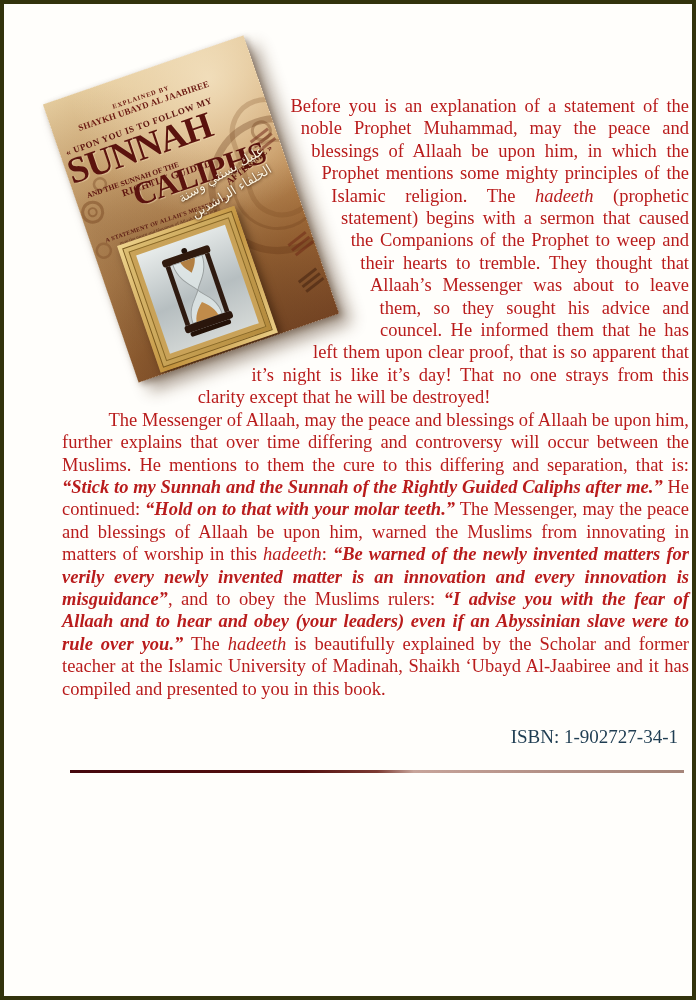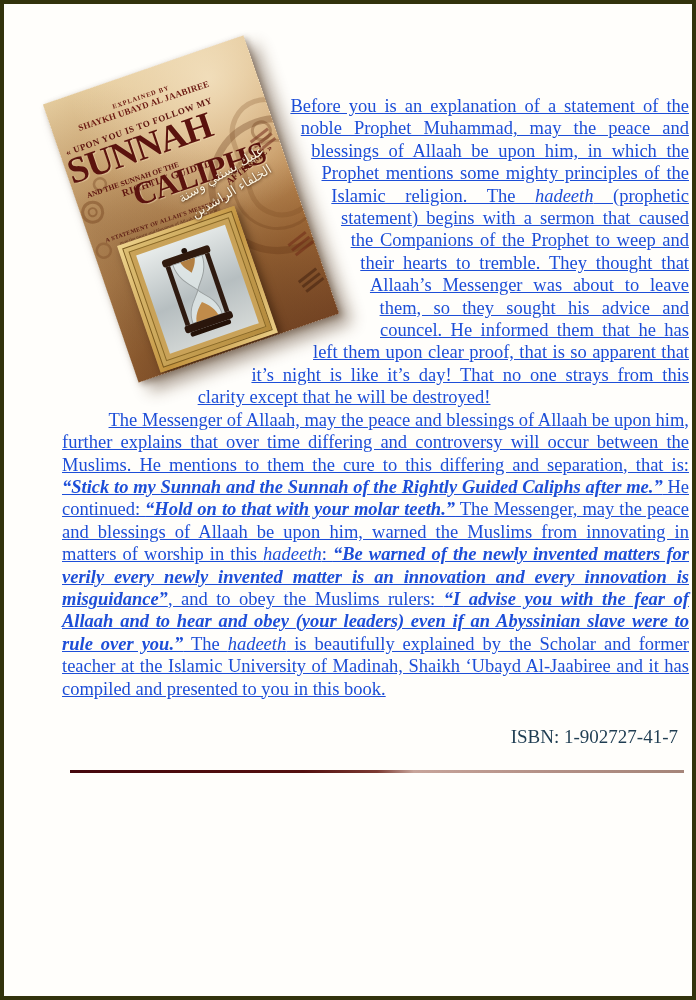--- a/index.html
+++ b/index.html
@@ -59,21 +59,21 @@
   .frame-mat{height:100%;box-sizing:border-box;border:1px solid #8a6a28;padding:5px;background:#c9a258;}
   .frame-pic{height:100%;box-sizing:border-box;display:flex;align-items:center;justify-content:center;
     background:linear-gradient(175deg,#e8eceb,#b6bec0 55%,#d5d9d7);overflow:hidden;}
 
   
   .content{position:absolute;left:58px;top:91px;width:627px;z-index:1;}
   .wrapshape{
     float:left;width:340px;height:322px;
     shape-outside:polygon(0px 0px,218px 0px,262px 95px,318px 225px,240px 250px,165px 278px,112px 302px,0px 322px);
   }
-  .content p{margin:0;font-size:18.5px;line-height:22.4px;text-align:justify;color:#1d4ed8;text-decoration:underline;}
+  .content p{margin:0;font-size:18.5px;line-height:22.4px;text-align:justify;color:#b91c1c;}
   .content .it{font-style:italic;}
   .content .bi{font-style:italic;font-weight:bold;}
   .isbn{clear:none;text-align:right;margin:26px 11px 0 0;font-size:19px;color:#1f3d52;}
   .rule{margin:22px 0 0 8px;width:614px;height:3px;border:0;
     background:linear-gradient(90deg,#45070c 0%,#54100f 38%,#7c3a32 50%,#c7a49a 56%,#b39086 78%,#a58579 100%);}
 </style>
 </head>
 <body>
 
 <div class="page">
@@ -136,17 +136,17 @@
           </div>
         </div>
       </div>
     </div>
   </div>
 
   <div class="content">
     <div class="wrapshape"></div>
     <p><span>Before you is an explanation of a statement of the noble Prophet Muhammad, may the peace and blessings of Allaah be upon him, in which the Prophet mentions some mighty principles of the Islamic religion. The </span><span class="it">hadeeth</span><span> (prophetic statement) begins with a sermon that caused the Companions of the Prophet to weep and their hearts to tremble. They thought that Allaah’s Messenger was about to leave them, so they sought his advice and councel. He informed them that he has left them upon clear proof, that is so apparent that it’s night is like it’s day! That no one strays from this clarity except that he will be destroyed!</span></p>
     <p><span>The Messenger of Allaah, may the peace and blessings of Allaah be upon him, further explains that over time differing and controversy will occur between the Muslims. He mentions to them the cure to this differing and separation, that is: </span><span class="bi">“Stick to my Sunnah and the Sunnah of the Rightly Guided Caliphs after me.”</span><span> He continued: </span><span class="bi">“Hold on to that with your molar teeth.”</span><span> The Messenger, may the peace and blessings of Allaah be upon him, warned the Muslims from innovating in matters of worship in this </span><span class="it">hadeeth</span><span>: </span><span class="bi">“Be warned of the newly invented matters for verily every newly invented matter is an innovation and every innovation is misguidance”</span><span>, and to obey the Muslims rulers: </span><span class="bi">“I advise you with the fear of Allaah and to hear and obey (your leaders) even if an Abyssinian slave were to rule over you.”</span><span> The </span><span class="it">hadeeth</span><span> is beautifully explained by the Scholar and former teacher at the Islamic University of Madinah, Shaikh ‘Ubayd Al-Jaabiree and it has compiled and presented to you in this book.</span></p>
-    <div class="isbn">ISBN: 1-902727-41-7</div>
+    <div class="isbn">ISBN: 1-902727-34-1</div>
     <hr class="rule">
   </div>
 
 </div>
 
 </body></html>

